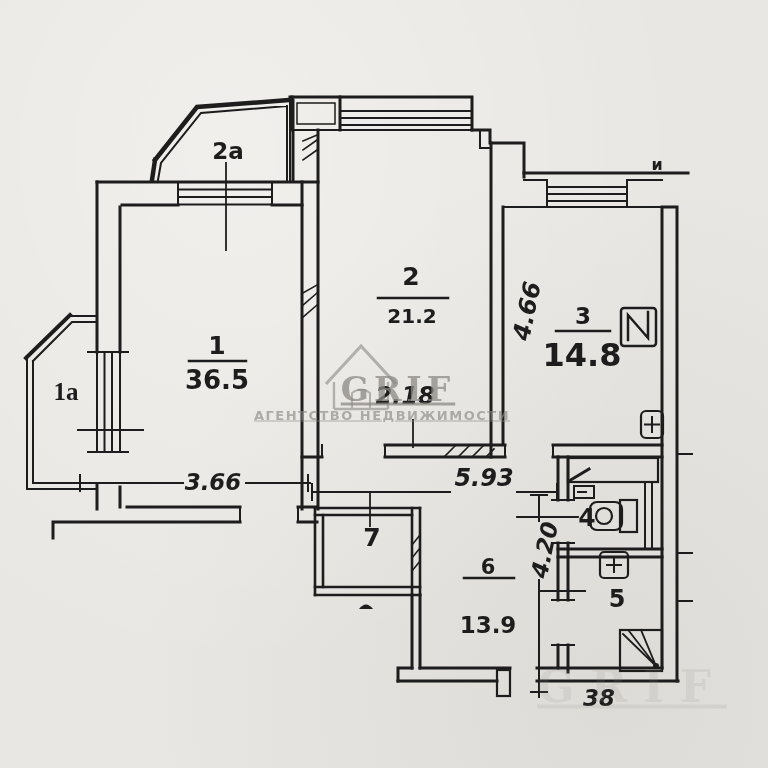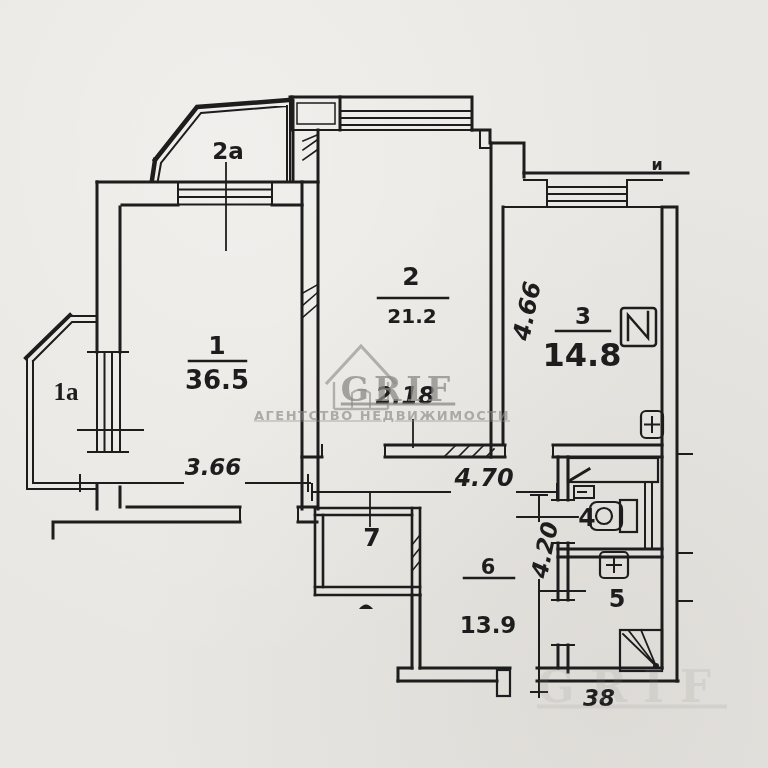--- a/index.html
+++ b/index.html
@@ -198,23 +198,23 @@
 
   <div class="lbl" style="left:488px;top:567px;font-size:21px;">6</div>
   <div class="lbl" style="left:488px;top:597px;font-size:23px;margin-top:28px;">13.9</div>
 
   <div class="lbl" style="left:372px;top:537px;font-size:25px;">7</div>
 
   <div class="lbl" style="left:66px;top:391px;font-size:25px;font-family:Liberation Serif, serif;">1а</div>
   <div class="lbl" style="left:228px;top:151px;font-size:23px;">2а</div>
   <div class="lbl" style="left:657px;top:165px;font-size:16px;">и</div>
 
-  <div class="lbl dim" style="left:213px;top:467px;font-size:23px;">3.66</div>
+  <div class="lbl dim" style="left:213px;top:482px;font-size:23px;">3.66</div>
   <div class="lbl dim" style="left:405px;top:396px;font-size:24px;">2.18</div>
   <div class="lbl dim rot" style="left:527px;top:311px;font-size:24px;">4.66</div>
-  <div class="lbl dim" style="left:484px;top:478px;font-size:24px;">4.70</div>
+  <div class="lbl dim" style="left:484px;top:478px;font-size:24px;">5.93</div>
   <div class="lbl dim rot" style="left:545px;top:550px;font-size:23px;">4.20</div>
   <div class="lbl dim" style="left:566px;top:698px;font-size:23px;margin-left:33px;">38</div>
 
   <div class="wm" style="left:398px;top:389px;font-size:33px;letter-spacing:5px;">GRIF</div>
   <div class="wm wm-tag" style="left:382px;top:415px;">АГЕНТСТВО НЕДВИЖИМОСТИ</div>
   <div class="wm wm-faint" style="left:632px;top:686px;font-size:44px;">GRIF</div>
 </div>
 
 </body></html>

